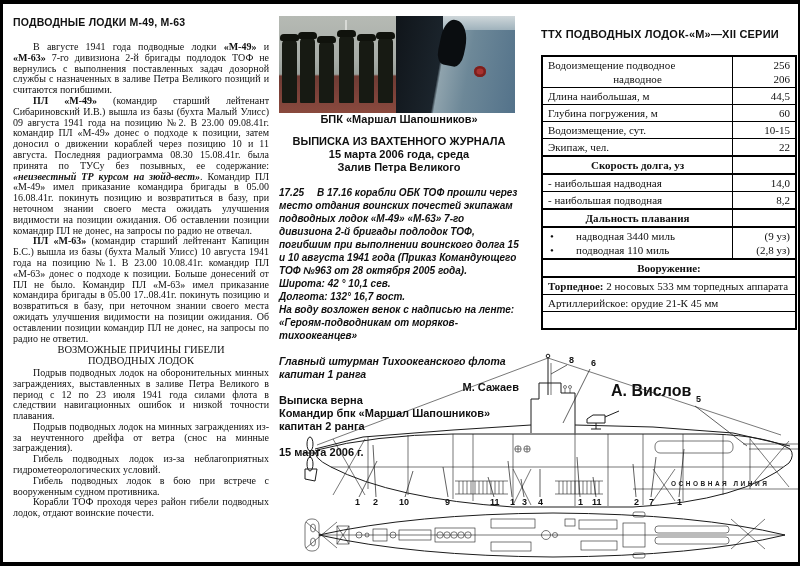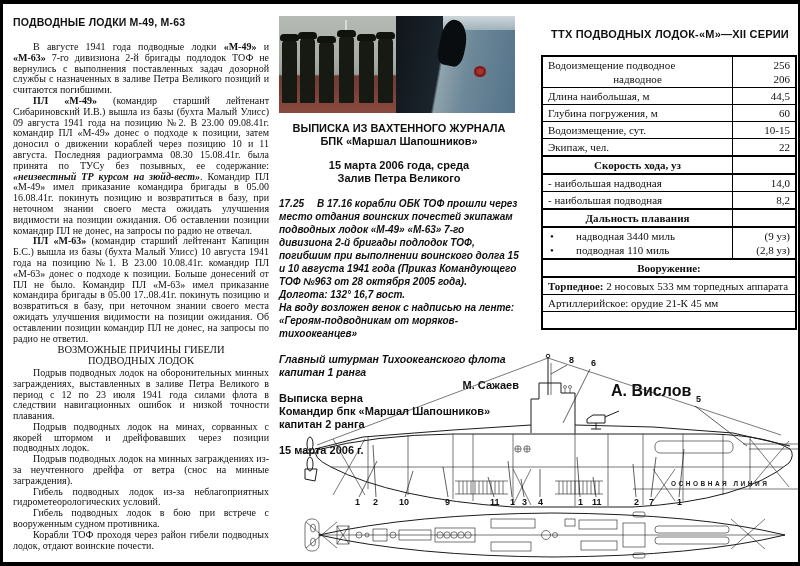--- a/index.html
+++ b/index.html
@@ -22,32 +22,32 @@
   .fig{position:absolute;bottom:10px;width:15px;height:62px;background:#171a13;border-radius:5px 5px 1px 1px;}
   .cap{position:absolute;top:-5px;left:-2px;width:19px;height:7px;background:#10120c;border-radius:4px 4px 2px 2px;}
   .mastpole{position:absolute;left:66px;top:4px;width:2px;height:40px;background:#d8dad6;}
   .photo-right{position:relative;width:119px;height:97px;background:linear-gradient(100deg,#10151a 0%,#1b242c 38%,#8fa3ad 40%,#6d8898 60%,#53728a 100%);overflow:hidden;}
   .sky-strip{position:absolute;right:0;top:0;width:72px;height:14px;background:linear-gradient(#cfd7da,#9fb2bc);}
   .person{position:absolute;left:44px;top:4px;width:26px;height:46px;background:#0a0d10;border-radius:40% 55% 30% 30%;transform:rotate(12deg);}
   .wreath{position:absolute;left:78px;top:50px;width:12px;height:11px;border-radius:50%;background:#a83230;box-shadow:inset 0 0 0 2.5px #7c1f1c;}
   .mid-head{font-weight:bold;font-size:11px;text-align:center;line-height:13px;}
   .mid-head.first{margin-top:9px;}
   .mid-date{font-weight:bold;font-size:11px;text-align:center;line-height:13px;}
-  .mid-date.first{margin-top:11px;}
+  .mid-date.first{}
   .log{font-weight:bold;font-style:italic;font-size:10px;line-height:13px;margin:0;text-align:left;}
   .log-block{margin-top:12px;}
   .log-time{margin-right:13px;}
   .sig-role{font-weight:bold;font-style:italic;font-size:10.5px;line-height:13px;white-space:pre-line;margin-top:13px;}
   .sig-name{font-weight:bold;font-size:11px;text-align:right;line-height:13px;}
   .verify{font-weight:bold;font-size:11px;line-height:13px;white-space:pre-line;}
   .footer-date{font-weight:bold;font-size:11px;margin-top:13px;}
   .sig2-name{position:absolute;left:608px;top:378px;z-index:3;font-family:"Liberation Sans",sans-serif;font-weight:bold;font-size:16px;}
   
   .col-right{position:absolute;left:538px;top:0;width:258px;z-index:2;}
-  .right-title{font-family:"Liberation Sans",sans-serif;font-weight:bold;font-size:11px;text-align:center;margin-top:24px;letter-spacing:.2px;}
+  .right-title{font-family:"Liberation Sans",sans-serif;font-weight:bold;font-size:11px;margin-top:24px;letter-spacing:.2px;}
   table.specs{border-collapse:collapse;width:256px;margin-top:15px;border:2px solid #000;}
   table.specs td{border:1px solid #000;font-size:11px;line-height:14px;padding:1px 5px;vertical-align:top;margin-left:12px;}
   table.specs td.val{width:52px;text-align:right;}
   table.specs td.rowhead{font-weight:bold;text-align:center;}
   table.specs tr.thick td{border-top-width:2px;border-bottom-width:2px;}
   .bullet-line{display:flex;}
   .bu{width:26px;text-align:left;padding-left:2px;}
   
   svg.drawing{position:absolute;left:300px;top:345px;width:498px;height:218px;z-index:1;}
   svg.drawing path, svg.drawing line, svg.drawing rect, svg.drawing circle, svg.drawing ellipse{
@@ -64,21 +64,20 @@
 
   <div class="col-left">
     <div class="left-title">ПОДВОДНЫЕ ЛОДКИ М-49, М-63</div>
     <div>
         <div class="para"><span>В августе 1941 года подводные лодки </span><span class="b">«М-49»</span><span> и </span><span class="b">«М-63»</span><span> 7-го дивизиона 2-й бригады подлодок ТОФ не вернулись с выполнения поставленных задач дозорной службы с назначенных в заливе Петра Великого позиций и считаются погибшими.</span></div>
         <div class="para"><span class="b">ПЛ «М-49»</span><span> (командир старший лейтенант Сибариновский И.В.) вышла из базы (бухта Малый Улисс) 09 августа 1941 года на позицию №2. В 23.00 09.08.41г. командир ПЛ «М-49» донес о подходе к позиции, затем доносил о движении кораблей через позицию 10 и 11 августа. Последняя радиограмма 08.30 15.08.41г. была принята по ТУСу без позывных, ее содержание: </span><span class="b i">«неизвестный ТР курсом на зюйд-вест»</span><span>. Командир ПЛ «М-49» имел приказание командира бригады в 05.00 16.08.41г. покинуть позицию и возвратиться в базу, при неточном знании своего места ожидать улучшения видимости на позиции ожидания. Об оставлении позиции командир ПЛ не донес, на запросы по радио не отвечал.</span></div>
         <div class="para"><span class="b">ПЛ «М-63»</span><span> (командир старший лейтенант Капицин Б.С.) вышла из базы (бухта Малый Улисс) 10 августа 1941 года на позицию №1. В 23.00 10.08.41г. командир ПЛ «М-63» донес о подходе к позиции. Больше донесений от ПЛ не было. Командир ПЛ «М-63» имел приказание командира бригады в 05.00 17..08.41г. покинуть позицию и возвратиться в базу, при неточном знании своего места ожидать улучшения видимости на позиции ожидания. Об оставлении позиции командир ПЛ не донес, на запросы по радио не ответил.</span></div>
         <div class="para para-center"><span>ВОЗМОЖНЫЕ ПРИЧИНЫ ГИБЕЛИ
 ПОДВОДНЫХ ЛОДОК</span></div>
         <div class="para"><span>Подрыв подводных лодок на оборонительных минных заграждениях, выставленных в заливе Петра Великого в период с 12 по 23 июля 1941 года силами флота в следствии навигационных ошибок и низкой точности плавания.</span></div>
-        <div class="para"><span>Подрыв подводных лодок на минах, сорванных с якорей штормом и дрейфовавших через позиции подводных лодок.</span></div>
         <div class="para"><span>Подрыв подводных лодок на минных заграждениях из-за неучтенного дрейфа от ветра (снос на минные заграждения).</span></div>
         <div class="para"><span>Гибель подводных лодок  из-за неблагоприятных гидрометеорологических условий.</span></div>
         <div class="para"><span>Гибель  подводных лодок в бою при встрече с вооруженным судном противника.</span></div>
         <div class="para"><span>Корабли ТОФ проходя через район гибели подводных лодок, отдают воинские почести.</span></div>
       </div>
   </div>
 
   <div class="col-mid">
     <div class="photo">
       <div class="photo-left">
@@ -102,26 +101,27 @@
             <div class="cap"></div>
           </div>
       </div>
       <div class="photo-right">
         <div class="sky-strip"></div>
         <div class="person"></div>
         <div class="wreath"></div>
       </div>
     </div>
 
+    <div class="mid-head">БПК «Маршал Шапошников»</div>
     <div class="mid-head first">ВЫПИСКА ИЗ ВАХТЕННОГО ЖУРНАЛА</div>
-    <div class="mid-head">БПК «Маршал Шапошников»</div>
     <div class="mid-date first">15 марта 2006 года, среда</div>
     <div class="mid-date">Залив Петра Великого</div>
 
     <p class="log log-block"><span class="log-time">17.25</span><span>В 17.16 корабли ОБК ТОФ прошли через место отдания воинских почестей экипажам подводных лодок «М-49» «М-63» 7-го дивизиона 2-й бригады подлодок ТОФ, погибшим при выполнении воинского долга 15 и 10 августа 1941 года (Приказ Командующего ТОФ №963 от 28 октября 2005 года).</span></p>
+    <div class="log">Широта:    42 ° 10,1 сев.</div>
     <div class="log">Долгота: 132° 16,7 вост.</div>
     <div class="log">На воду возложен венок с надписью на ленте: «Героям-подводникам от моряков-тихоокеанцев»</div>
 
     <div class="sig-role">Главный штурман Тихоокеанского флота
 капитан 1 ранга</div>
     <div class="sig-name">М. Сажаев</div>
     <div class="verify">Выписка верна</div>
     <div class="verify">Командир бпк «Маршал Шапошников»
 капитан 2 ранга</div>
     <div class="footer-date">15 марта 2006 г.</div>
@@ -153,21 +153,21 @@
           </tr>
           <tr>
             <td>Водоизмещение, сут.</td>
             <td class="val">10-15</td>
           </tr>
           <tr>
             <td>Экипаж, чел.</td>
             <td class="val">22</td>
           </tr>
           <tr class="thick">
-            <td class="rowhead">Скорость хода, уз</td>
+            <td class="rowhead">Скорость долга, уз</td>
             <td class="val"></td>
           </tr>
           <tr>
             <td>- наибольшая надводная</td>
             <td class="val">14,0</td>
           </tr>
           <tr>
             <td>- наибольшая подводная</td>
             <td class="val">8,2</td>
           </tr>

